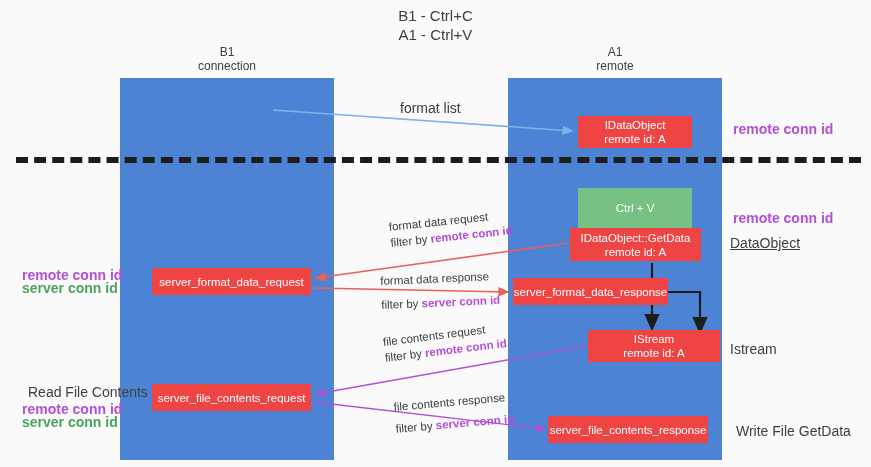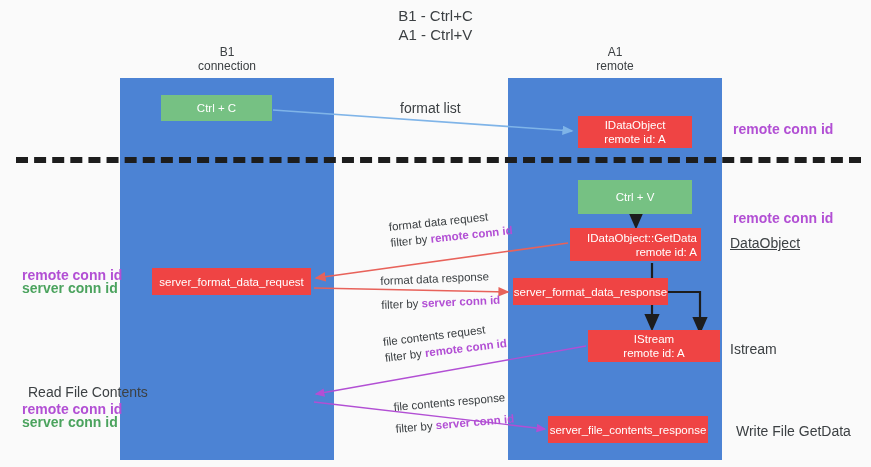--- a/index.html
+++ b/index.html
@@ -44,22 +44,22 @@
     display:flex;flex-direction:column;align-items:center;justify-content:center;
     color:#ffffff;font-size:11.5px;line-height:14px;text-align:center;
     padding:2px 4px;
   }
   .node .l2{font-size:11.5px;}
   .green{background:#76c183;}
   .orange{background:#ef4444;}
 
   #n-ctrlc{left:161px;top:95px;width:111px;height:26px;}
   #n-idataobject{left:578px;top:116px;width:114px;height:32px;}
-  #n-ctrlv{left:578px;top:180px;width:114px;height:34px;}
-  #n-getdata{left:570px;top:228px;width:131px;height:33px;align-items:flex-end;}
+  #n-ctrlv{left:578px;top:188px;width:114px;height:40px;}
+  #n-getdata{left:570px;top:228px;width:131px;height:33px;}
   #n-sfdreq{left:152px;top:268px;width:159px;height:27px;}
   #n-sfdresp{left:513px;top:278px;width:155px;height:27px;}
   #n-istream{left:588px;top:330px;width:132px;height:32px;}
   #n-sfcreq{left:152px;top:384px;width:159px;height:27px;}
   #n-sfcresp{left:548px;top:416px;width:160px;height:27px;}
 
   
   .lbl{position:absolute;font-size:14px;line-height:14px;color:#3c4043;white-space:nowrap;}
   .lbl.bold{font-weight:bold;}
   .purple{color:#b24fd4;}
@@ -134,23 +134,20 @@
 
     <path d="M652,263 L652,327" stroke="#1d1d1d" stroke-width="2.2" fill="none" marker-end="url(#ar-dark)"></path>
 
     <path d="M668,292 L700,292 L700,330" stroke="#1d1d1d" stroke-width="2.2" fill="none" marker-end="url(#ar-dark)"></path>
 
     <path d="M586,346 L316,394" stroke="#b24fd4" stroke-width="1.4" fill="none" marker-end="url(#ar-mag)"></path>
 
     <path d="M314,402 L545,429" stroke="#b24fd4" stroke-width="1.4" fill="none" marker-end="url(#ar-mag)"></path>
   </svg>
 
-  <div class="node green" id="n-ctrlc">
-    <div>Ctrl + C</div>
-  </div>
 
   <div class="node orange" id="n-idataobject">
     <div>IDataObject</div>
     <div class="l2">remote id: A</div>
   </div>
 
   <div class="node green" id="n-ctrlv">
     <div>Ctrl + V</div>
   </div>
 
@@ -165,20 +162,23 @@
 
   <div class="node orange" id="n-sfdresp">
     <div>server_format_data_response</div>
   </div>
 
   <div class="node orange" id="n-istream">
     <div>IStream</div>
     <div class="l2">remote id: A</div>
   </div>
 
+  <div class="node orange" id="n-sfcreq">
+    <div>server_file_contents_request</div>
+  </div>
 
   <div class="node orange" id="n-sfcresp">
     <div>server_file_contents_response</div>
   </div>
 
   <div class="divider"></div>
 
   <div class="lbl" id="lbl-formatlist">format list</div>
 
   <div class="grp" id="g-fdreq">

